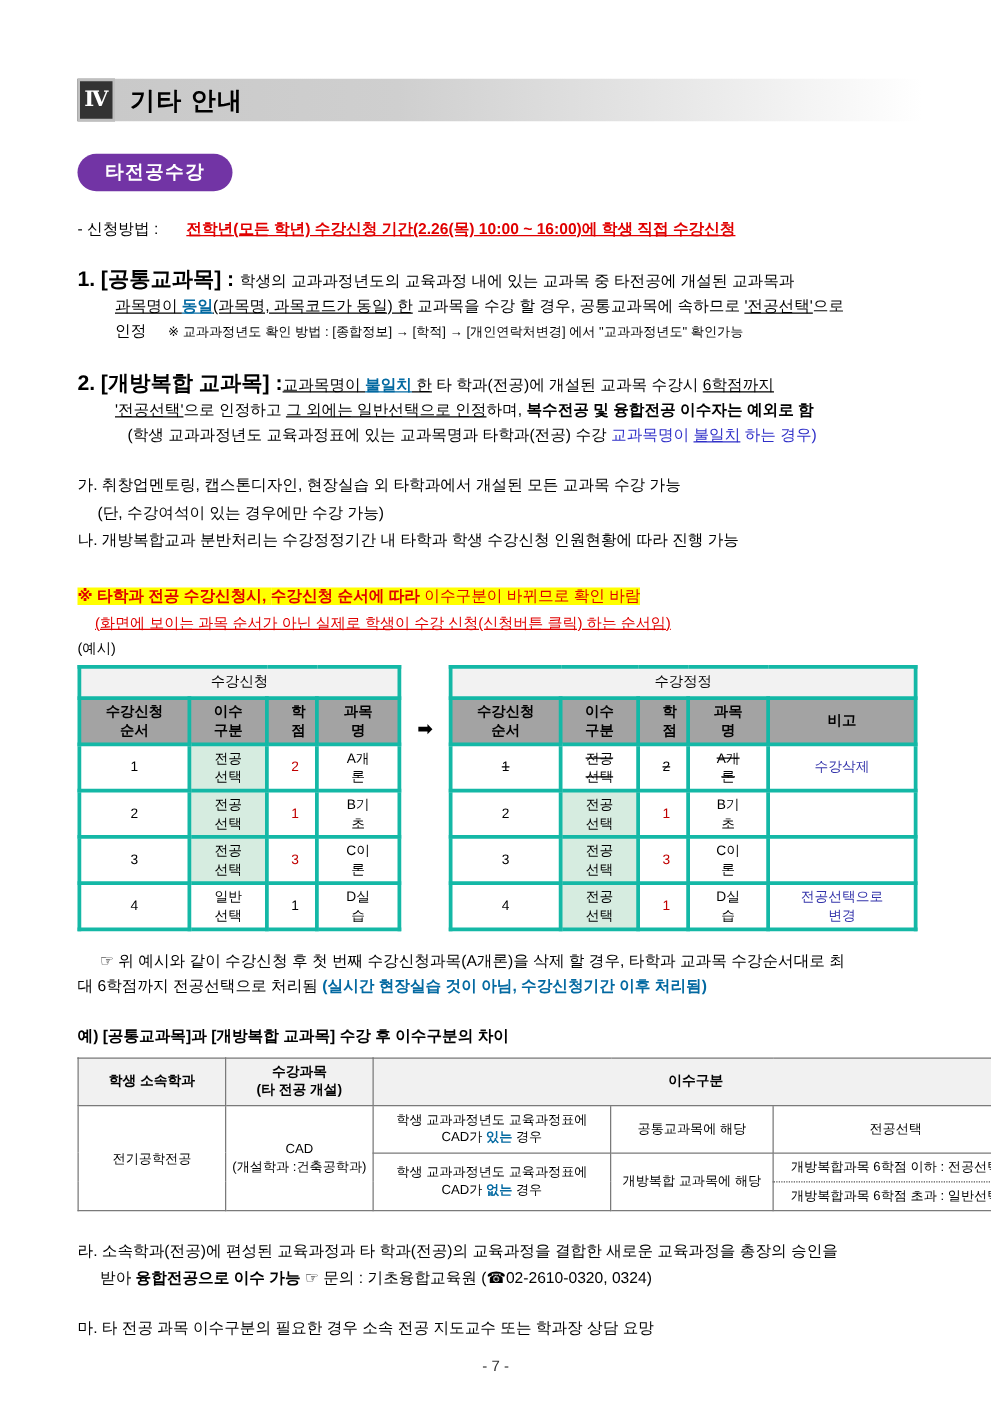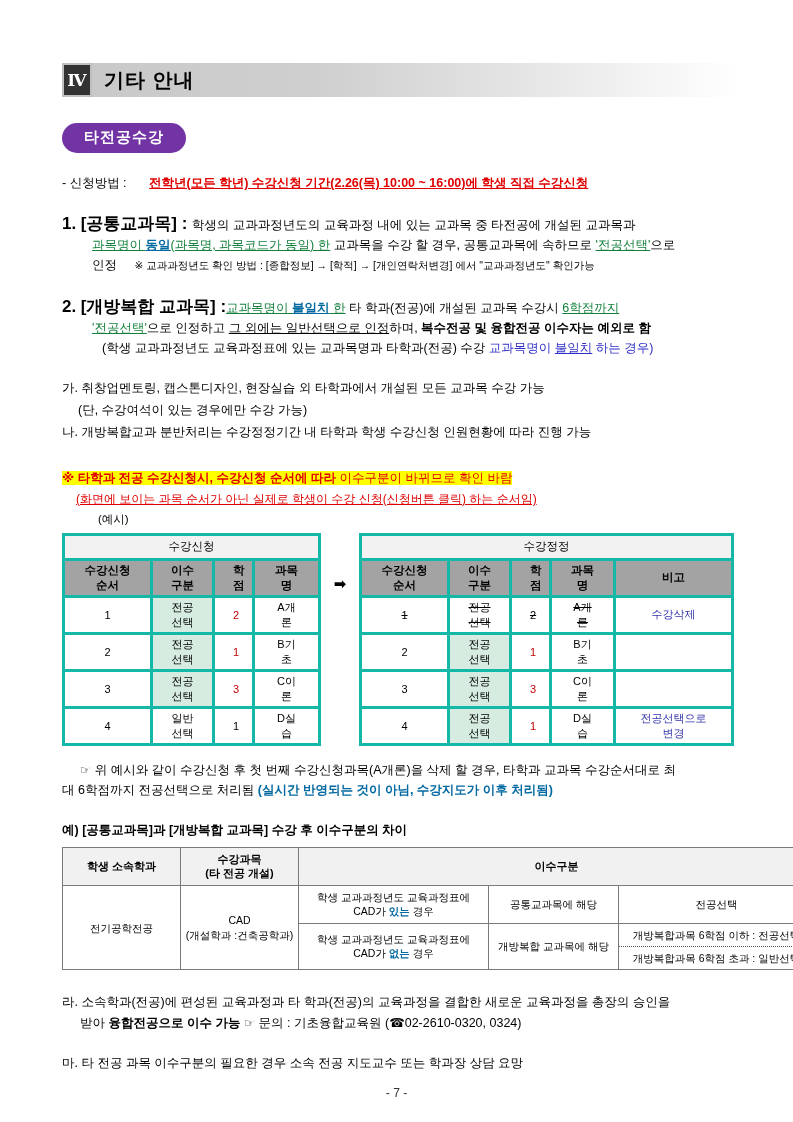--- a/index.html
+++ b/index.html
@@ -66,21 +66,21 @@
     font-size: 15px;
     font-weight: bold;
     border-radius: 22px;
     padding: 5px 22px 6px 22px;
     letter-spacing: 1px;
   }
   .u { text-decoration: underline; }
   .b { font-weight: bold; }
   .redb { color: #0369a1; font-weight: bold; }
   .blue { color: #2f2fc8; }
-  .blueu { color: #15803d; text-decoration: underline; }
+  .blueu { color: #000000; text-decoration: underline; }
   .navy { color: #3333aa; }
 
   .apply-line {
     margin-top: 22px;
     font-size: 12.5px;
   }
   .apply-line .val {
     color: #e00000;
     font-weight: bold;
     text-decoration: underline;
@@ -113,21 +113,21 @@
     display: inline;
   }
   .warn .w2 {
     margin-top: 4px;
     margin-left: 14px;
     font-size: 12px;
     color: #e00000;
     text-decoration: underline;
     display: inline-block;
   }
-  .exlabel { margin-top: 4px; font-size: 11.5px; margin-left: 36px; }
+  .exlabel { margin-top: 4px; font-size: 11.5px; }
 
   
   .tables-row {
     display: flex;
     align-items: flex-start;
     margin-top: 6px;
   }
   table.ex {
     border-collapse: collapse;
     font-size: 11px;
@@ -363,21 +363,21 @@
         <td>D실습</td>
         <td class="navy b">전공선택으로 변경</td>
       </tr>
     </tbody>
       </table>
   </div>
 
   <div class="after-tbl">
     <div class="ind1">☞ 위 예시와 같이 수강신청 후 첫 번째 수강신청과목(A개론)을 삭제 할 경우, 타학과 교과목 수강순서대로 최</div>
     <div>
-      <span>대 6학점까지 전공선택으로 처리됨 </span><span class="redb">(실시간 반영되는 것이 아님, 수강지도가 이후 처리됨)</span>
+      <span>대 6학점까지 전공선택으로 처리됨 </span><span class="redb">(실시간 현장실습 것이 아님, 수강신청기간 이후 처리됨)</span>
     </div>
   </div>
 
   <div class="ex-caption">예) [공통교과목]과 [개방복합 교과목] 수강 후 이수구분의 차이</div>
 
   <table class="cmp">
     <colgroup>
         <col style="width:118px">
         <col style="width:118px">
         <col style="width:190px">

